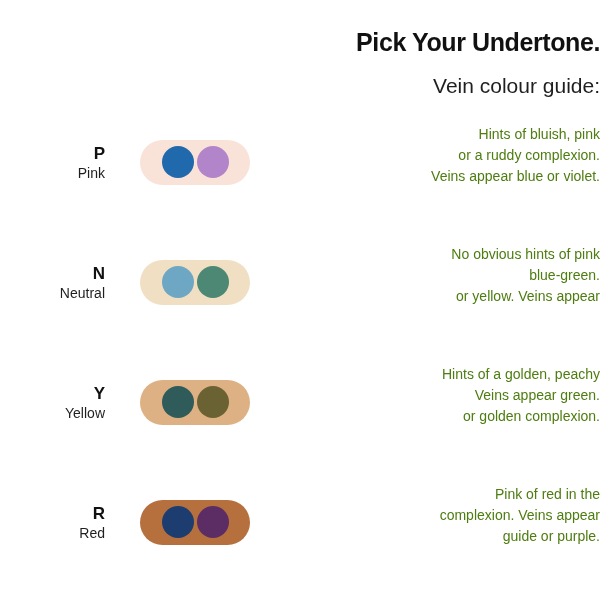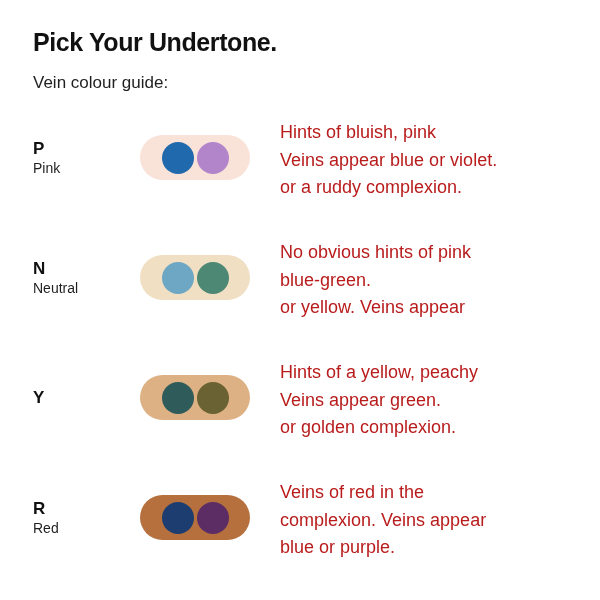--- a/index.html
+++ b/index.html
@@ -14,34 +14,35 @@
     font-family: "Liberation Sans", sans-serif;
     color: #1a1a1a;
     overflow: hidden;
   }
   .page {
     position: relative;
     width: 600px;
     height: 516px;
     box-sizing: border-box;
     padding: 0;
+    text-align: right;
   }
   .header {
     padding: 28px 0 0 33px;
   }
   .page-title {
     font-size: 25px;
     font-weight: bold;
     letter-spacing: -0.4px;
     color: #111111;
     margin: 0;
     line-height: 1.15;
   }
   .page-subtitle {
-    font-size: 17px;
+    font-size: 21px;
     font-weight: normal;
     color: #1f1f1f;
     margin: 16px 0 0 0;
     line-height: 1.2;
   }
 
   .rows {
     margin-top: 22px;
   }
   .tone-row {
@@ -97,23 +98,23 @@
     border-radius: 50%;
     flex: 0 0 auto;
   }
 
   .desc-col {
     flex: 1;
     padding-left: 0;
     padding-top: 4px;
   }
   .desc-line {
-    font-size: 18px;
+    font-size: 14px;
     line-height: 1.52;
-    color: #b91c1c;
+    color: #4d7c0f;
     white-space: nowrap;
   }
 </style>
 </head>
 <body style="background: rgb(255, 255, 255);">
 
 <div class="page">
 
   <div class="header">
     <h1 class="page-title">Pick Your Undertone.</h1>
@@ -128,22 +129,22 @@
         <span class="tone-name">Pink</span>
       </div>
       <div class="swatch-col">
         <div class="capsule" style="background: rgb(249, 226, 216);">
           <span class="vein-dot" style="background: rgb(33, 105, 173);"></span>
           <span class="vein-dot" style="background: rgb(178, 133, 203);"></span>
         </div>
       </div>
       <div class="desc-col">
         <div class="desc-line">Hints of bluish, pink</div>
+        <div class="desc-line">or a ruddy complexion.</div>
         <div class="desc-line">Veins appear blue or violet.</div>
-        <div class="desc-line">or a ruddy complexion.</div>
       </div>
     </div>
 
     <div class="tone-row">
       <div class="tone-label-col">
         <span class="tone-letter">N</span>
         <span class="tone-name">Neutral</span>
       </div>
       <div class="swatch-col">
         <div class="capsule" style="background: rgb(240, 223, 194);">
@@ -154,46 +155,47 @@
       <div class="desc-col">
         <div class="desc-line">No obvious hints of pink</div>
         <div class="desc-line">blue-green.</div>
         <div class="desc-line">or yellow. Veins appear</div>
       </div>
     </div>
 
     <div class="tone-row">
       <div class="tone-label-col">
         <span class="tone-letter">Y</span>
+        <span class="tone-name">Yellow</span>
       </div>
       <div class="swatch-col">
         <div class="capsule" style="background: rgb(221, 177, 131);">
           <span class="vein-dot" style="background: rgb(47, 92, 90);"></span>
           <span class="vein-dot" style="background: rgb(106, 98, 50);"></span>
         </div>
       </div>
       <div class="desc-col">
-        <div class="desc-line">Hints of a yellow, peachy</div>
+        <div class="desc-line">Hints of a golden, peachy</div>
         <div class="desc-line">Veins appear green.</div>
         <div class="desc-line">or golden complexion.</div>
       </div>
     </div>
 
     <div class="tone-row">
       <div class="tone-label-col">
         <span class="tone-letter">R</span>
         <span class="tone-name">Red</span>
       </div>
       <div class="swatch-col">
         <div class="capsule" style="background: rgb(181, 112, 62);">
           <span class="vein-dot" style="background: rgb(29, 61, 112);"></span>
           <span class="vein-dot" style="background: rgb(92, 45, 101);"></span>
         </div>
       </div>
       <div class="desc-col">
-        <div class="desc-line">Veins of red in the</div>
+        <div class="desc-line">Pink of red in the</div>
         <div class="desc-line">complexion. Veins appear</div>
-        <div class="desc-line">blue or purple.</div>
+        <div class="desc-line">guide or purple.</div>
       </div>
     </div>
 
   </div>
 </div>
 
 </body></html>

